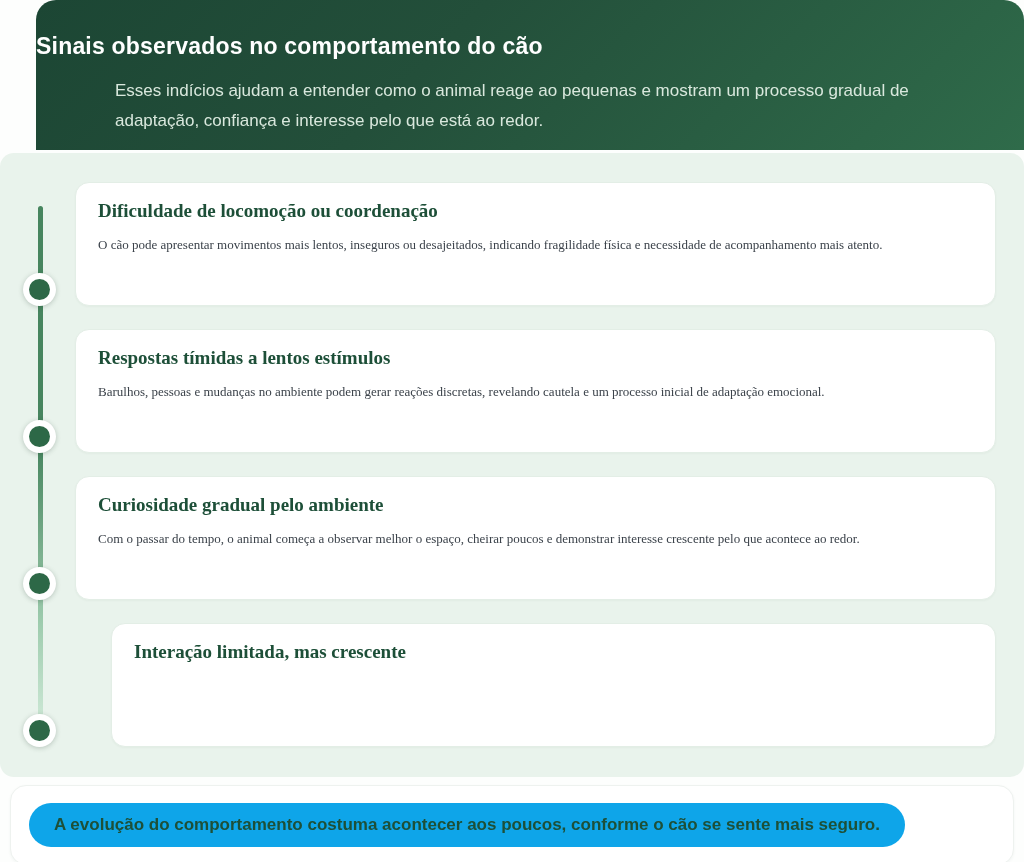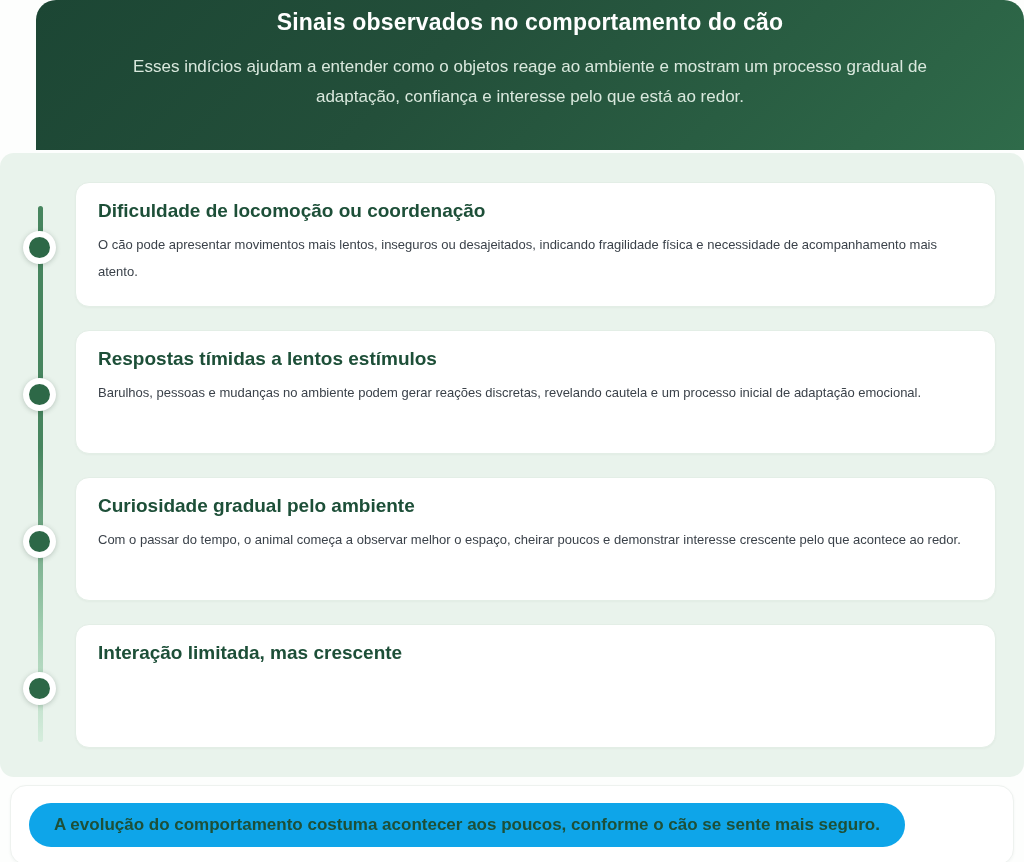--- a/index.html
+++ b/index.html
@@ -10,22 +10,22 @@
     font-family: "Liberation Sans", "DejaVu Sans", sans-serif;
     overflow: hidden;
   }
   .page { width: 1024px; height: 862px; background: #fdfefd; }
 
   
   .header {
     height: 150px;
     border-radius: 20px 20px 0 0;
     background: linear-gradient(135deg, #1c4634 0%, #234f3a 40%, #2f6b4a 100%);
-    text-align: center;
-    padding-top: 9px;
+    text-align: left;
+    padding-top: 33px;
     margin-left: 36px;
   }
   .header h1 {
     color: #ffffff;
     font-size: 23px;
     font-weight: 700;
     letter-spacing: 0.2px;
   }
   .header p {
     margin: 16px auto 0;
@@ -50,24 +50,25 @@
     position: absolute;
     left: 26px;               
     top: 24px;
     bottom: 6px;
     width: 5px;
     border-radius: 3px;
     background: linear-gradient(to bottom, #47855f 0%, #47855f 45%, #9eccae 78%, #d6eddd 100%);
   }
   .t-item {
     display: flex;
-    align-items: center;
+    align-items: flex-end;
     margin-bottom: 23px;
+    font-family: Liberation Serif, serif;
   }
-  .t-item:last-child { margin-bottom: 0; }
+  .t-item:last-child { margin-bottom: 0; gap: 36px; }
   .t-rail {
     width: 63px;
     flex: 0 0 63px;
     position: relative;
     z-index: 1;
   }
   .t-marker {
     width: 33px;
     height: 33px;
     margin: 5px 0 0 11px;
@@ -125,21 +126,21 @@
     font-weight: 700;
   }
 </style>
 </head>
 <body>
 
 <div class="page">
 
   <header class="header">
     <h1>Sinais observados no comportamento do cão</h1>
-    <p>Esses indícios ajudam a entender como o objetos reage ao ambiente e mostram um processo gradual de adaptação, confiança e interesse pelo que está ao redor.</p>
+    <p>Esses indícios ajudam a entender como o animal reage ao pequenas e mostram um processo gradual de adaptação, confiança e interesse pelo que está ao redor.</p>
   </header>
 
   <section class="body-panel">
     <div class="timeline">
 
         <div class="t-item">
           <div class="t-rail">
             <div class="t-marker">
               <div class="dot"></div>
             </div>

